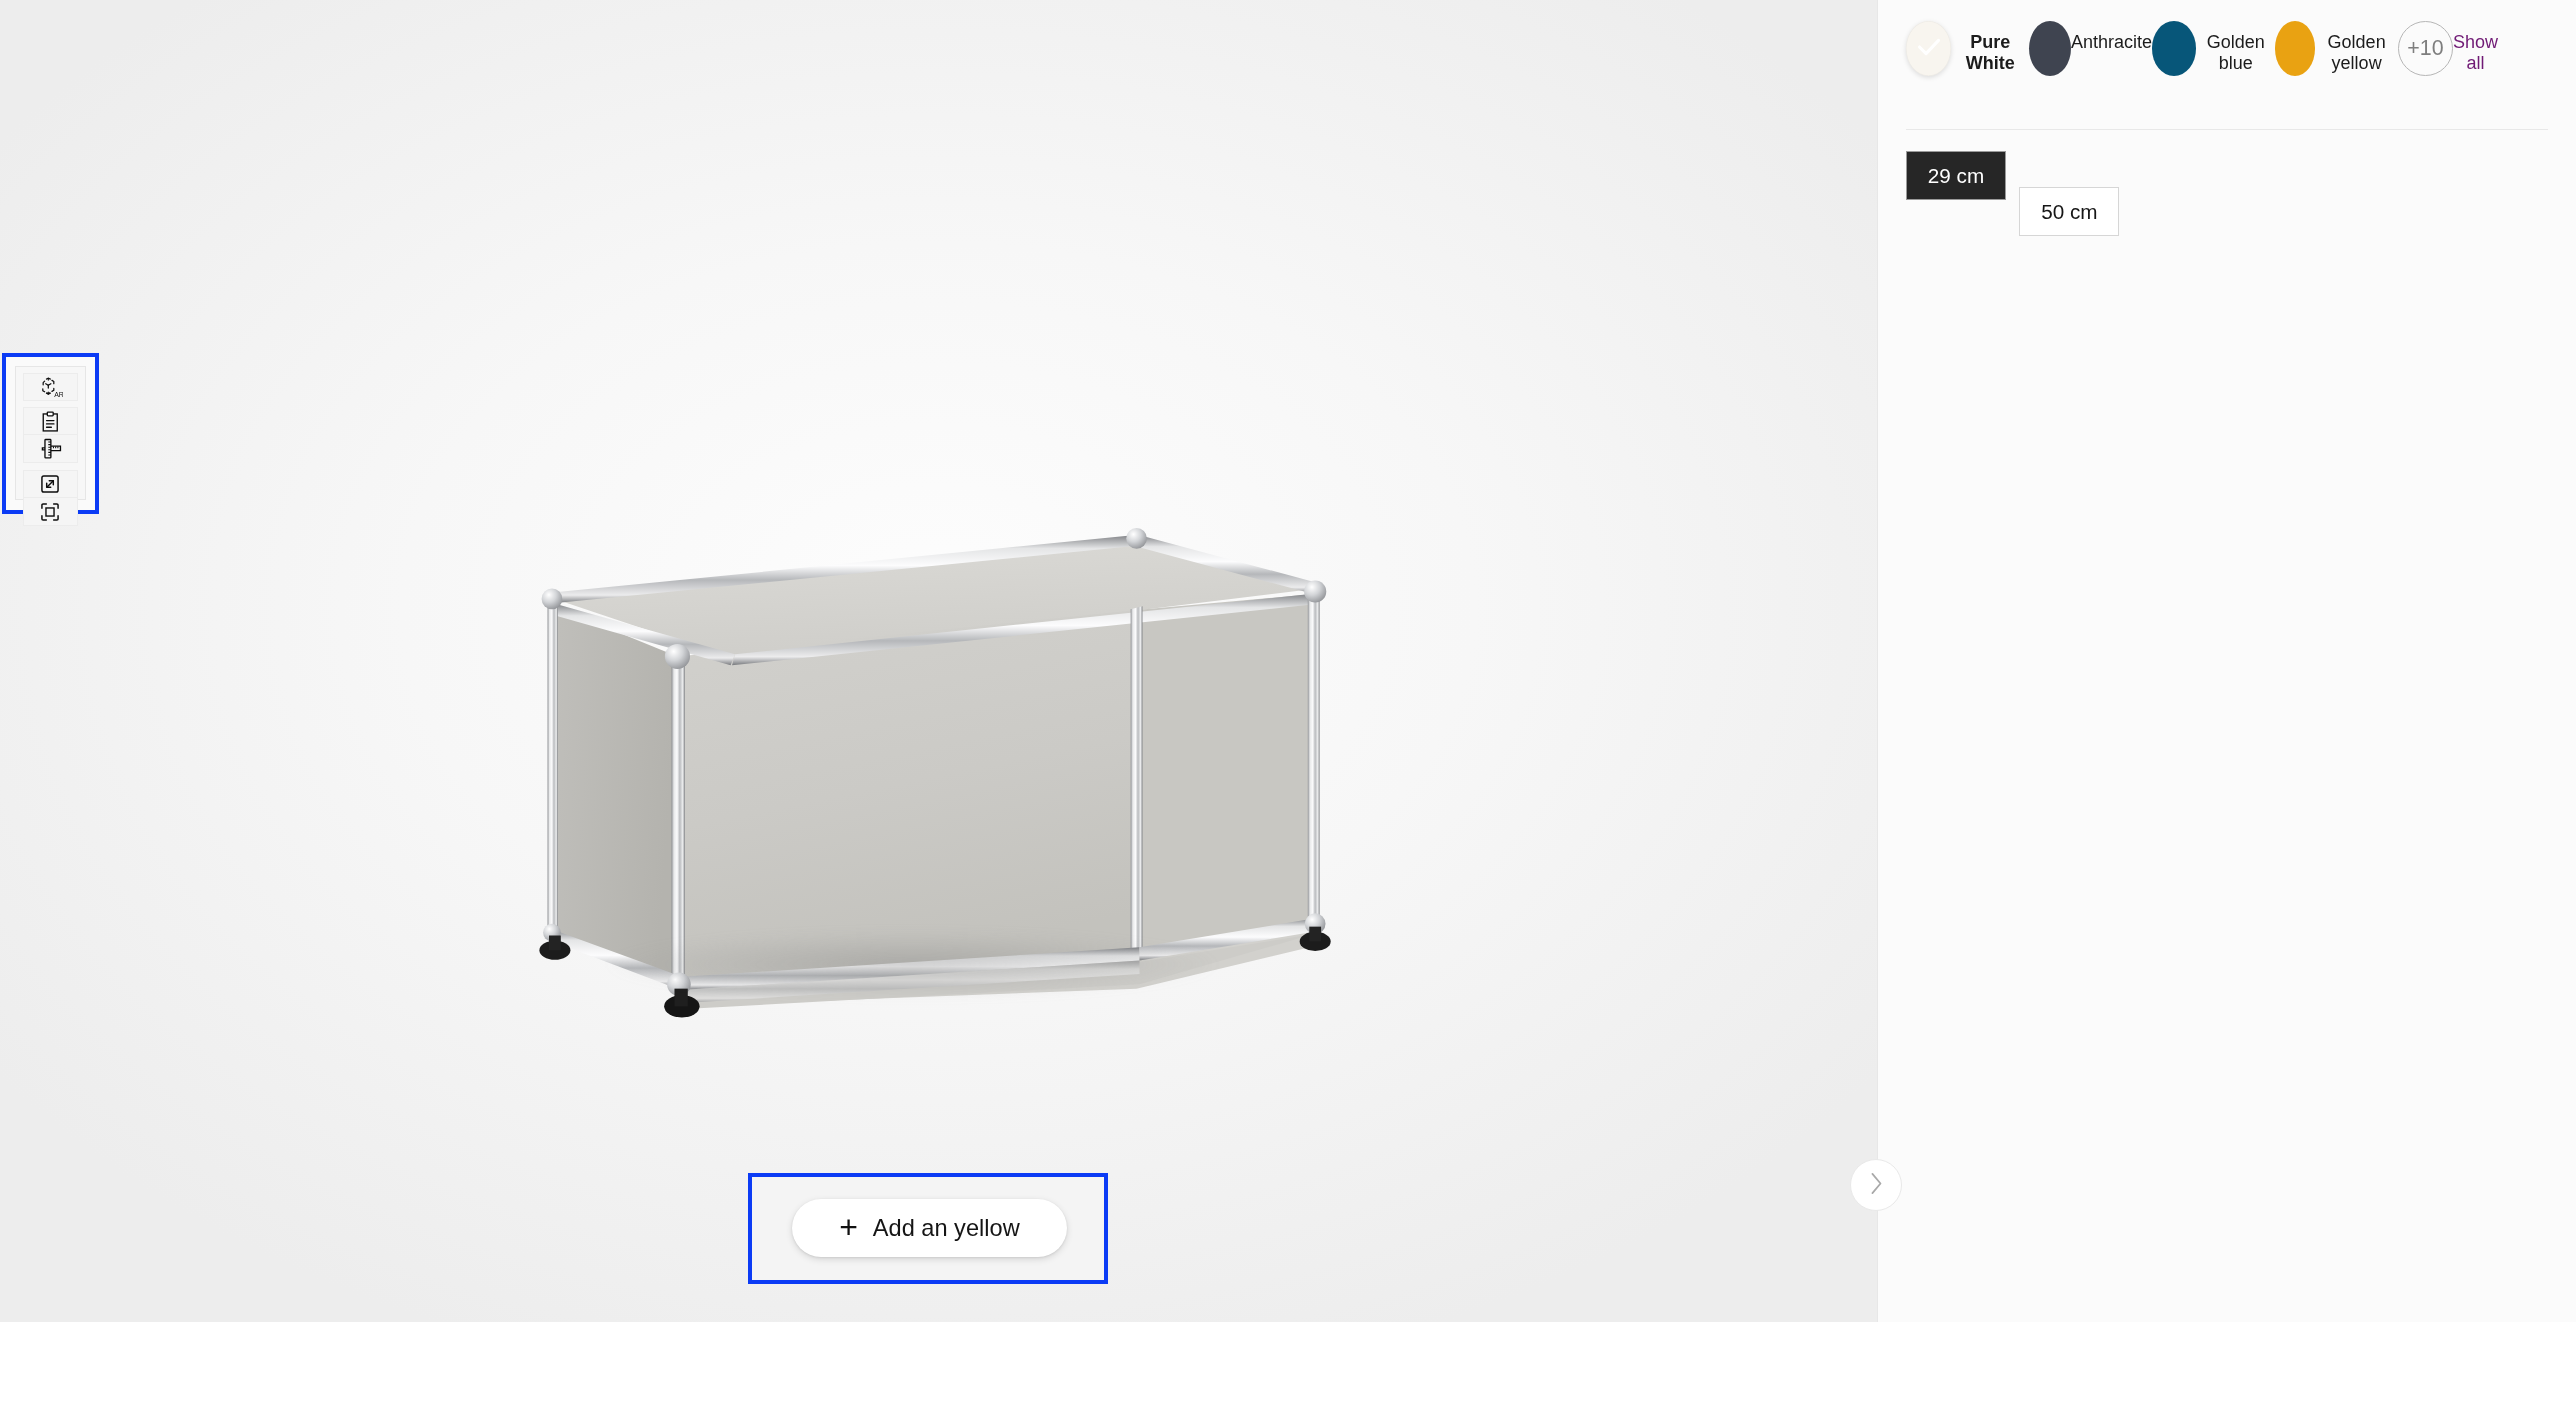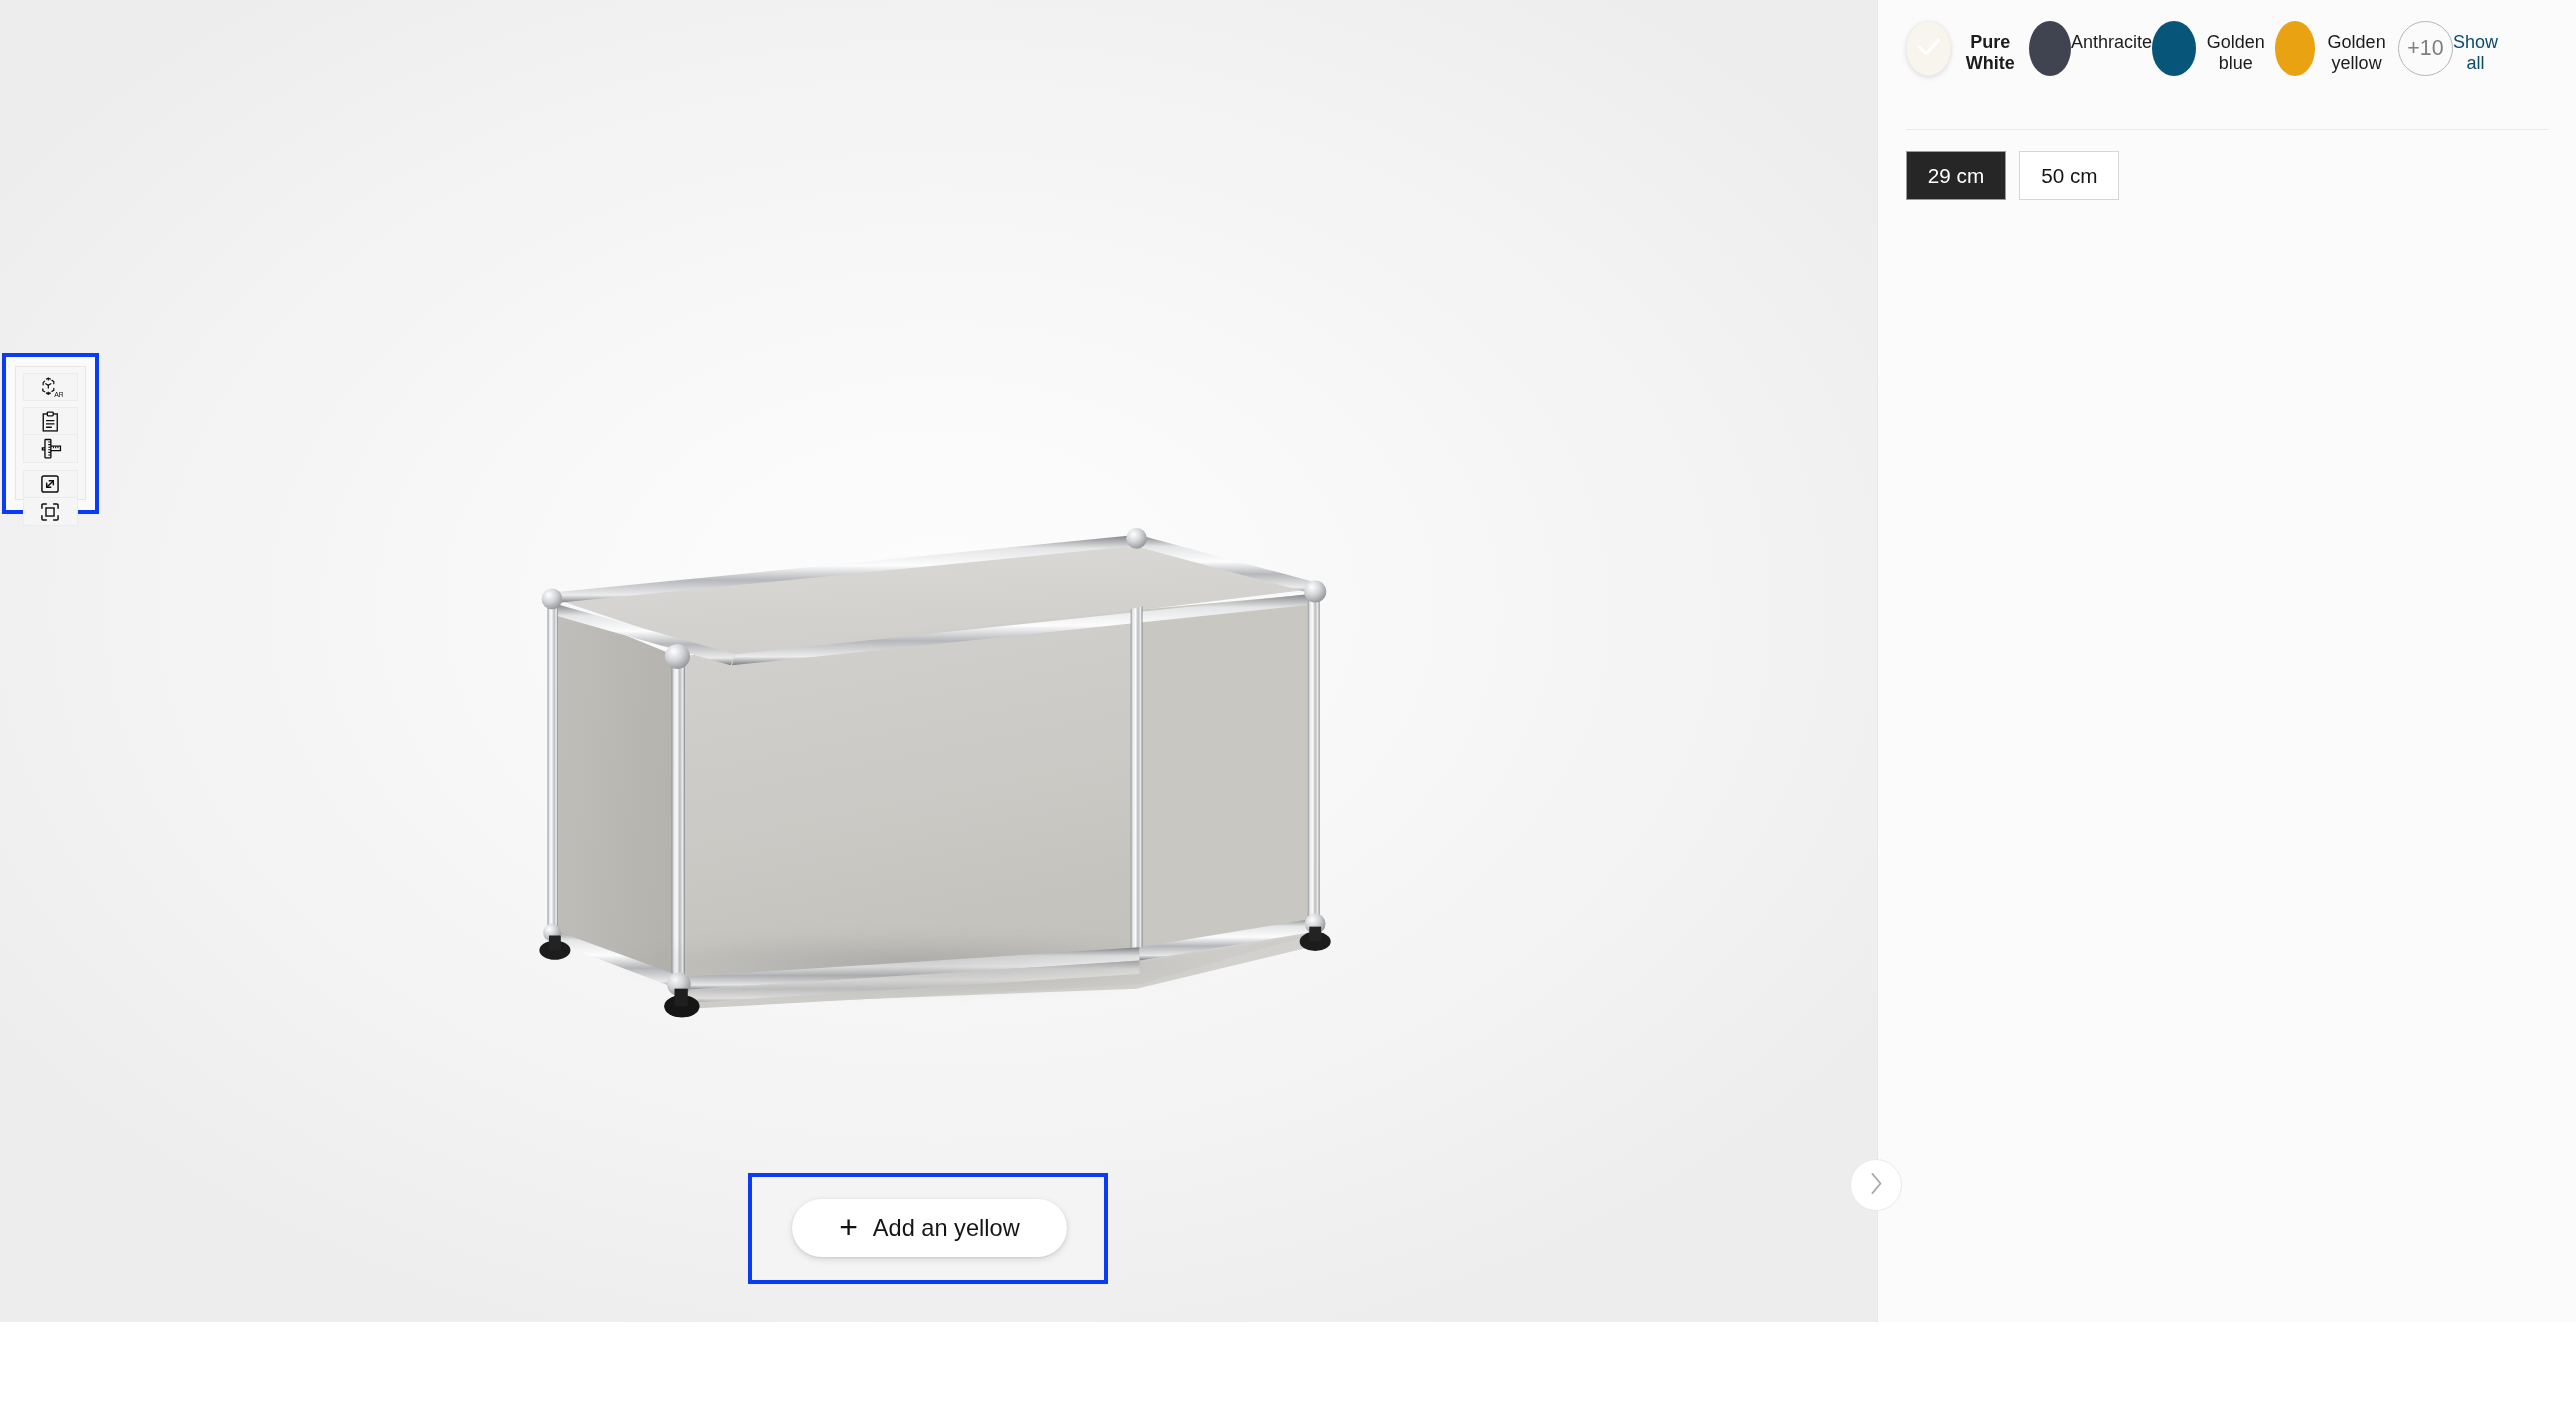--- a/index.html
+++ b/index.html
@@ -117,41 +117,41 @@
     position:relative;
   }
   .swatch-dot.selected{
     box-shadow:0 1.5px 5.2px rgba(0,0,0,.13), inset 0 0 0 0.7px rgba(0,0,0,.035);
   }
   .swatch-label{
     margin-top:11px; font-size:18px; color:#1c1c1c; text-align:center;
     line-height:1.18;
   }
   .swatch-label.bold{ font-weight:bold; }
-  .swatch-label.muted{ color:#0c4a6e; }
+  .swatch-label.muted{ color:#701a75; }
   .show-all-circle{
     width:55px; height:55px; border-radius:50%;
     border:0.7px solid #b6b6b6; background:#fbfbfb;
     display:flex; align-items:center; justify-content:center;
     font-size:21.4px; color:#7e7e7e;
   }
 
   .divider{
     height:0.7px; background:#e8e8e8;
     margin:53px 28px 0 28px;
   }
 
   .chip-row{ display:flex; gap:13.3px; margin-top:22px; }
   .chip{
     min-width:100px; height:49px; padding:0 19px;
     display:flex; align-items:center; justify-content:center;
     font-size:20.7px; cursor:pointer;
   }
   .chip.selected{ background:#262626; color:#ffffff; border:0.7px solid #9a9a9a; }
-  .chip.unselected{ background:#ffffff; color:#161616; border:0.7px solid #d6d6d6; }
+  .chip.unselected{ background:#ffffff; color:#161616; border:0.7px solid #d6d6d6;margin-top:36px; }
 
   
   #bottom-bar{
     position:absolute; left:0; top:1322px; width:2576px; height:102px;
     background:#ffffff;
     border-top:0.7px solid #e6e6e6;
   }
   #product-meta{ position:absolute; left:20px; top:19px; }
   #brand-line{ font-size:20.7px; color:#111; line-height:1.25; }
   #model-line{ font-size:28px; font-weight:bold; color:#050505; line-height:1.25; margin-top:1.5px; }

